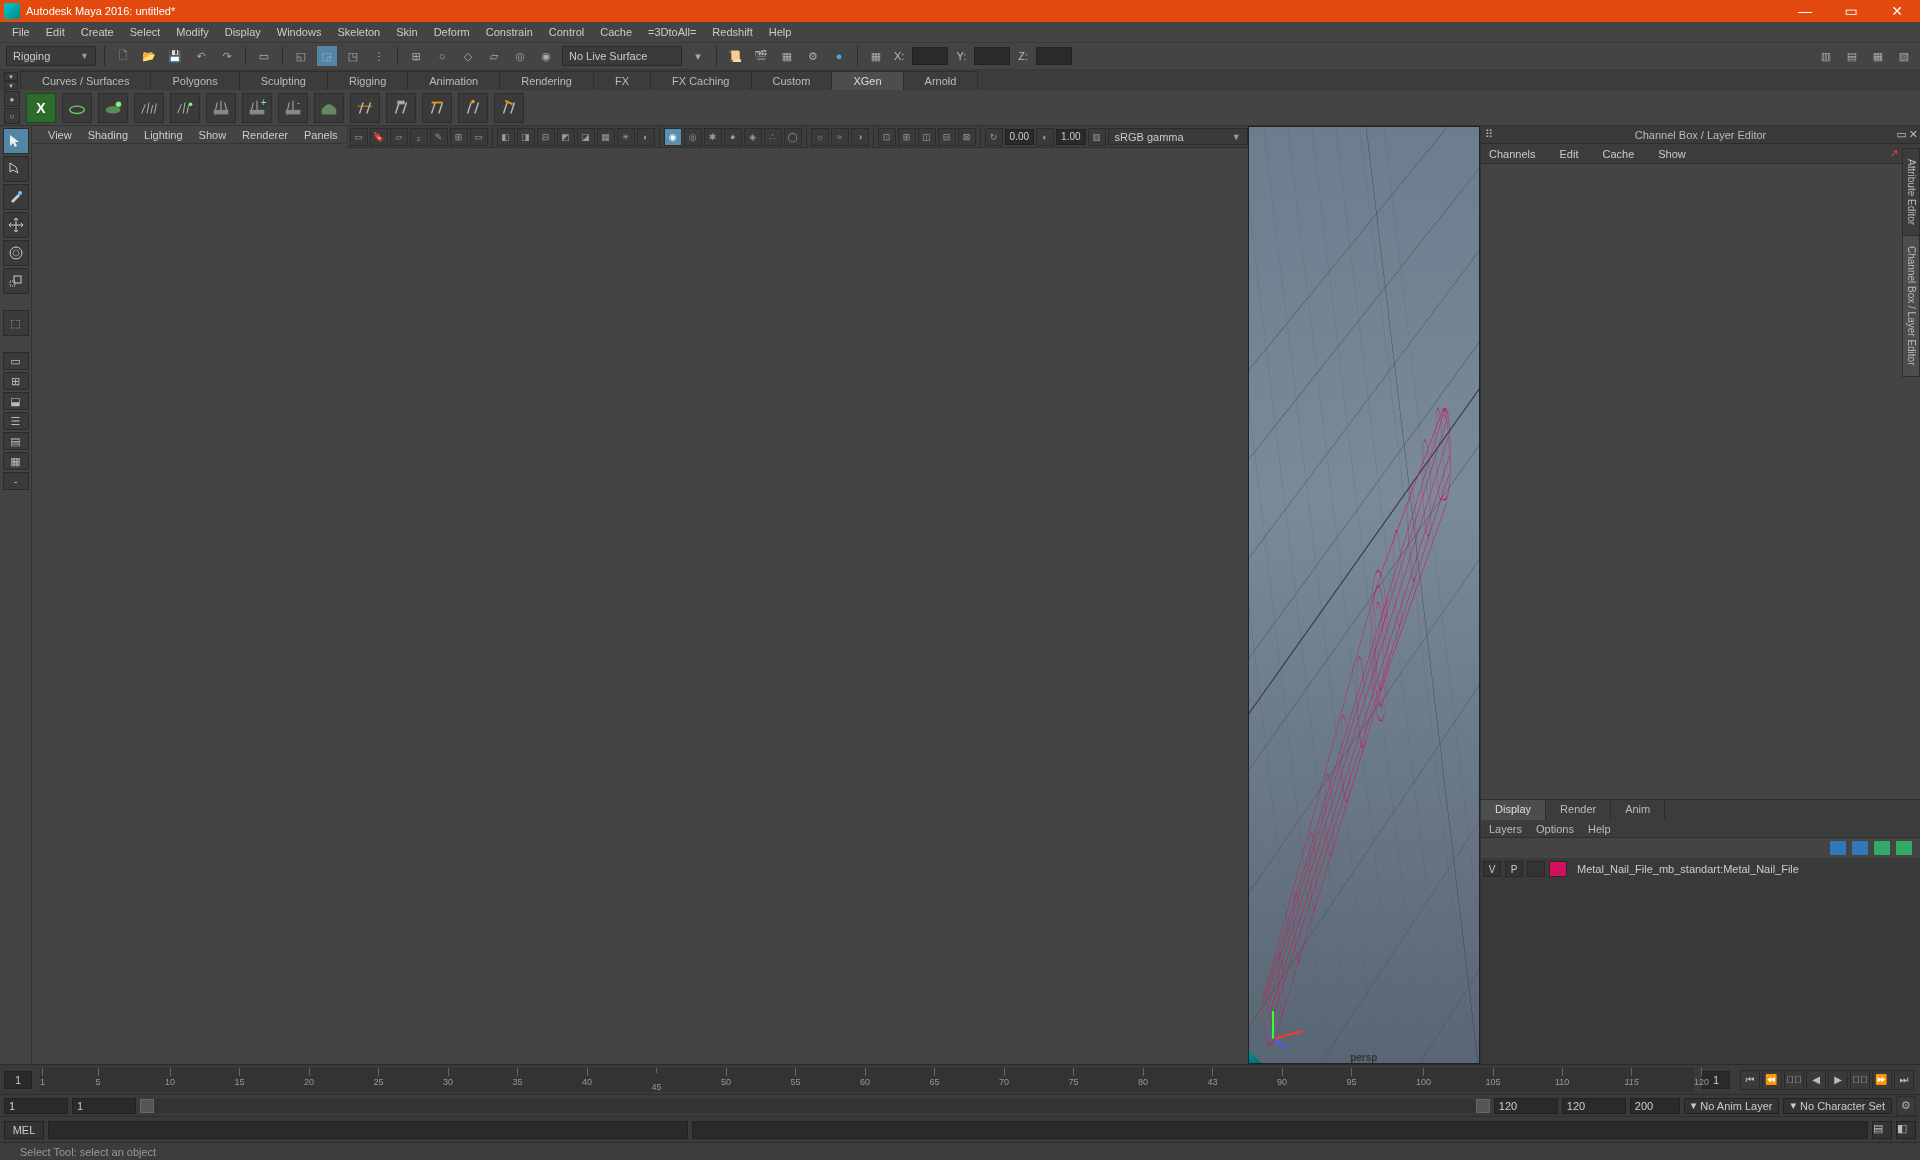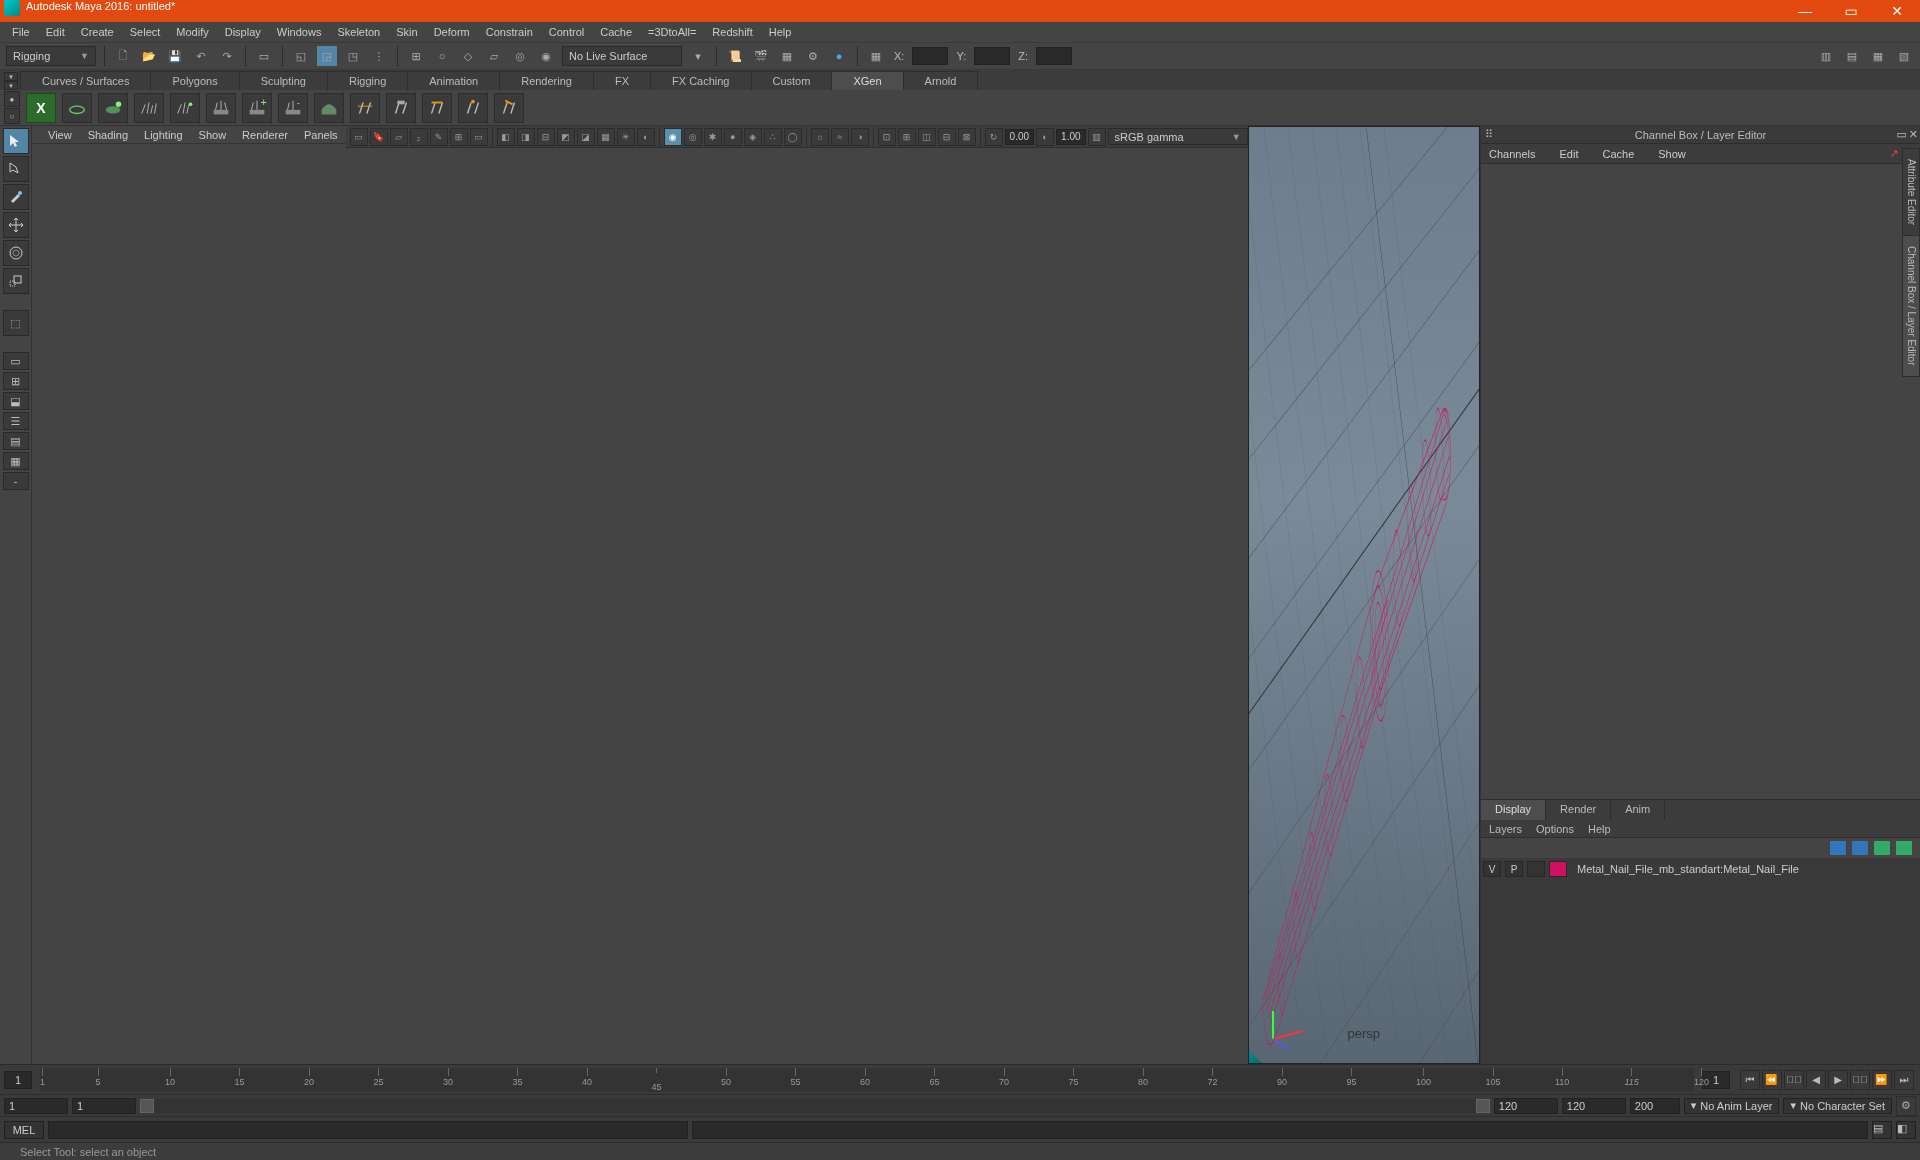--- a/index.html
+++ b/index.html
@@ -1,19 +1,19 @@
 <!DOCTYPE html>
 <html><head>
 <meta charset="utf-8">
 <style>
 * { margin: 0; padding: 0; box-sizing: border-box; font-family: "Segoe UI", Tahoma, sans-serif; font-size: 11px; user-select: none; }
 body { background: #444444; color: #bbbbbb; width: 1920px; height: 1160px; overflow: hidden; position: relative; }
 
 
-.titlebar { height: 22px; background: #e24a0f; display: flex; align-items: flex-start; padding-left: 4px; color: #fff; font-size: 12px; }
+.titlebar { height: 22px; background: #e24a0f; display: flex; align-items: center; padding-left: 4px; color: #fff; font-size: 12px; }
 .titlebar .logo { width: 16px; height: 16px; background: linear-gradient(135deg,#0cc,#088); margin-right: 6px; border-radius:2px;}
 .titlebar .spacer { flex: 1; }
 .titlebar .winbtn { width: 46px; height: 22px; display:flex; align-items:center; justify-content:center; color:#fff; font-size:14px;}
 .titlebar .winbtn.close { background: rgba(0,0,0,0); }
 
 
 .menubar { height: 20px; background: #444444; display:flex; align-items:center; padding-left: 4px; gap: 0; }
 .menubar .mi { padding: 2px 8px; color:#ccc; font-size:11px; }
 
 
@@ -53,21 +53,21 @@
 
 
 .vp-wrap { flex:1; display:flex; flex-direction:row; background:#444; }
 .vp-menubar { height:18px; background:#444; display:flex; align-items:center; padding-left:8px; gap:0; border-bottom:1px solid #333;}
 .vp-menubar .mi { padding:1px 8px; font-size:11px; color:#ccc;}
 .vp-iconbar { height:22px; background:#3d3d3d; display:flex; align-items:center; padding-left:4px; gap:2px; border-bottom:1px solid #2f2f2f;}
 .vp-iconbar .ib { width:18px; height:18px; display:flex; align-items:center; justify-content:center; background:#3a3a3a; border:1px solid #2c2c2c; font-size:9px; color:#999;}
 .vp-iconbar .ib.on { background:#5b8fb0; color:#fff;}
 .vp-iconbar .num { background:#2a2a2a; border:1px solid #222; padding:0 4px; height:16px; color:#ccc; font-size:10px; display:flex; align-items:center;}
 .viewport { flex:1; position:relative; background: linear-gradient(to bottom, #6d7d8d 0%, #7a8a99 40%, #596674 100%); overflow:hidden; border:1px solid #222;}
-.viewport .camlabel { position:absolute; bottom:22px; left:50%; transform:translateX(-50%); color:#333; font-size:13px; font-weight:normal;}
+.viewport .camlabel { position:absolute; bottom:0; left:50%; transform:translateX(-50%); color:#333; font-size:10px; font-weight:bold;}
 .axis { position:absolute; left:12px; bottom:12px; width:50px; height:50px;}
 
 
 .rightpanel { width:440px; background:#444; display:flex; flex-direction:column; border-left:1px solid #333;}
 .rp-title { height:18px; background:#3a3a3a; display:flex; align-items:center; justify-content:center; color:#bbb; font-size:10px; border-bottom:1px solid #2d2d2d; position:relative;}
 .rp-title .dots { position:absolute; left:4px; letter-spacing:1px;}
 .rp-title .ctrls { position:absolute; right:2px; display:flex; gap:2px; font-size:9px;}
 .rp-tabs { height:20px; background:#3c3c3c; display:flex; align-items:center; gap:24px; padding-left:8px; border-bottom:1px solid #2d2d2d; position:relative;}
 .rp-tabs .t { color:#ccc; font-size:11px;}
 .rp-tabs .icons { position:absolute; right:6px; display:flex; gap:6px;}
@@ -601,21 +601,21 @@
       <div class="tick" style="left: 62.1849%;">
         <div class="line"></div>
         <div class="num">75</div>
       </div>
       <div class="tick" style="left: 66.3866%;">
         <div class="line"></div>
         <div class="num">80</div>
       </div>
       <div class="tick" style="left: 70.5882%;">
         <div class="line"></div>
-        <div class="num">72</div>
+        <div class="num">43</div>
       </div>
       <div class="tick" style="left: 74.7899%;">
         <div class="line"></div>
         <div class="num">90</div>
       </div>
       <div class="tick" style="left: 78.9916%;">
         <div class="line"></div>
         <div class="num">95</div>
       </div>
       <div class="tick" style="left: 83.1933%;">

